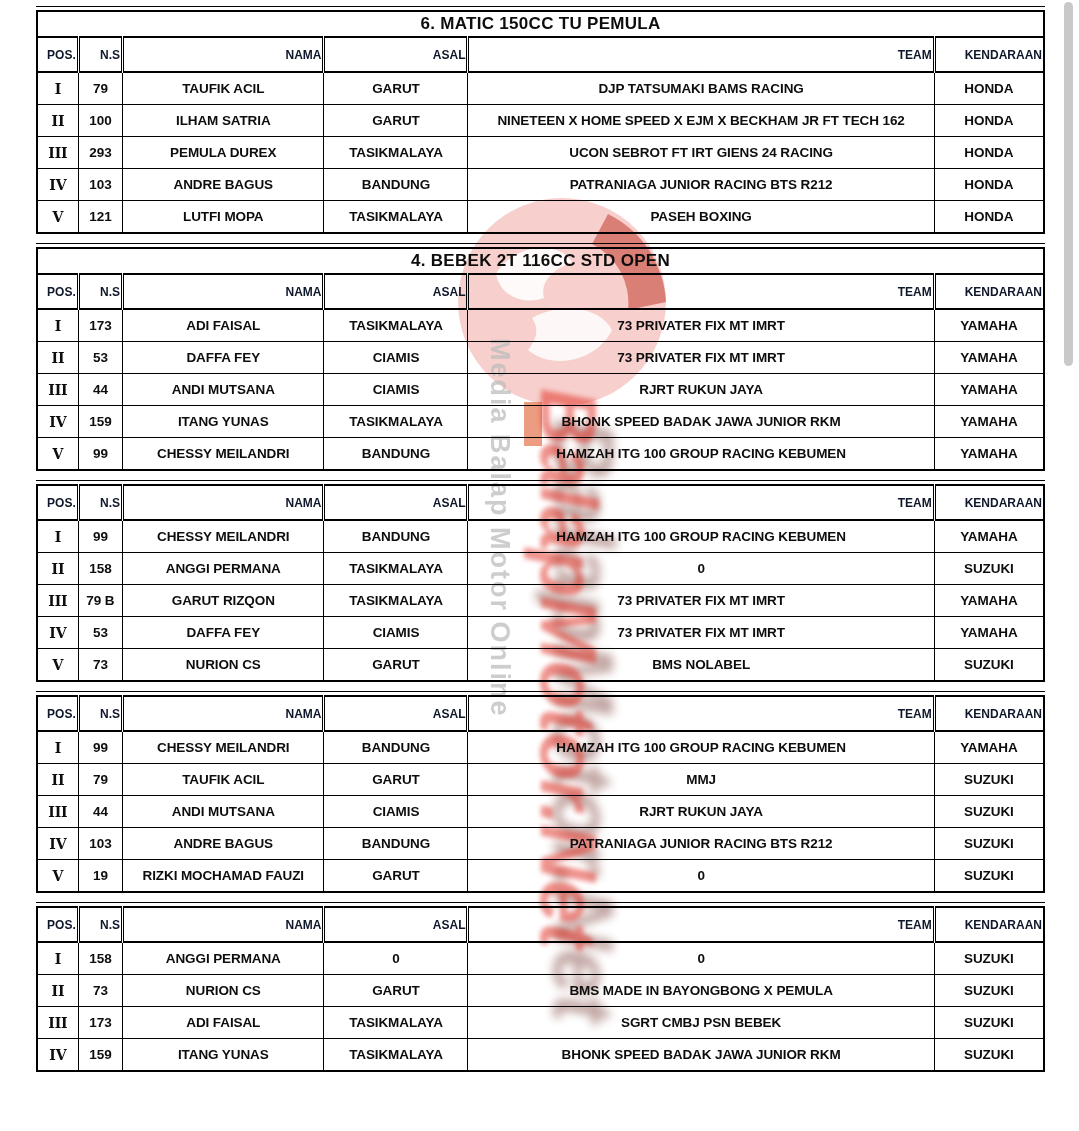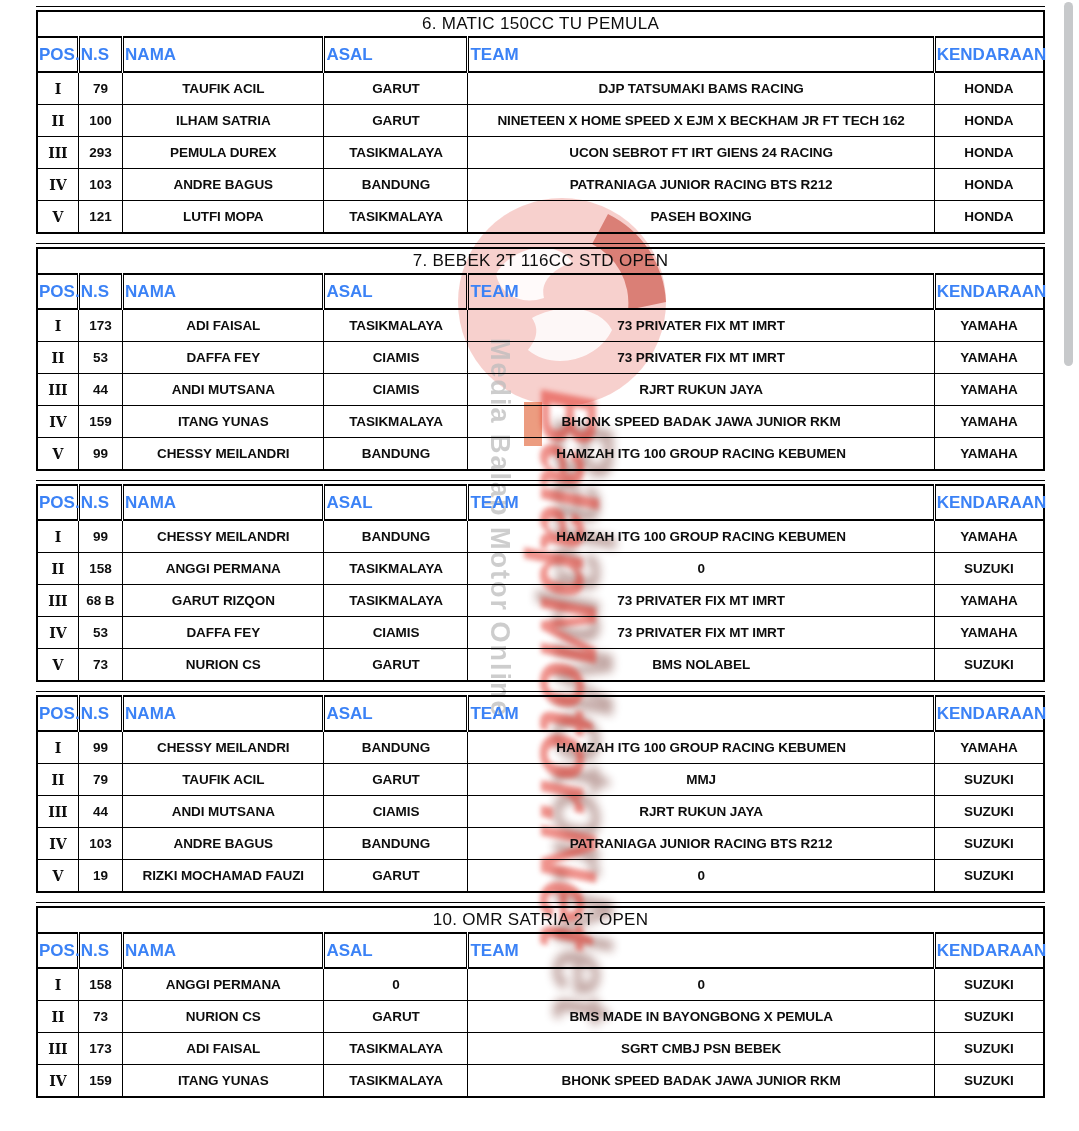--- a/index.html
+++ b/index.html
@@ -37,26 +37,26 @@
     position:absolute;left:36px;top:6px;width:1009px;z-index:1;
     display:flex;flex-direction:column;gap:9px;
   }
   .tbl-wrap{border-top:1px solid #000;padding-top:3px;background:transparent;}
   table{
     width:100%;border-collapse:collapse;table-layout:fixed;
     border:2px solid #000;background:transparent;
   }
   .title-row th{
     border-bottom:2px solid #000;
-    font-size:17px;font-weight:400;letter-spacing:.3px;
+    font-size:17px;font-weight:700;letter-spacing:.3px;
     height:22px;padding:1px 0;text-align:center;color:#0d0d0d;
   }
   .head-row th{
-    height:31px;font-size:17px;font-weight:700;text-align:left;
-    border-bottom:2px solid #000;color:#3b82f6;
+    height:31px;font-size:12px;font-weight:700;text-align:right;
+    border-bottom:2px solid #000;color:#0f172a;
   }
   .head-row th + th{border-left:3px double #000;}
   tbody td{
     height:29px;font-size:13.5px;font-weight:700;text-align:center;
     border-top:1px solid #000;color:#0d0d0d;letter-spacing:-.1px;
     overflow:hidden;white-space:nowrap;
   }
   tbody td + td{border-left:1px solid #000;}
   td.cell-pos{font-family:"DejaVu Serif","Liberation Serif",serif;font-size:14px;}
   
@@ -158,21 +158,21 @@
         <colgroup>
           <col style="width: 4.1%;">
           <col style="width: 4.4%;">
           <col style="width: 20%;">
           <col style="width: 14.3%;">
           <col style="width: 46.3%;">
           <col style="width: 10.9%;">
         </colgroup>
         <thead>
           <tr class="title-row">
-            <th colspan="6">7. BEBEK 2T 116CC STD OPEN</th>
+            <th colspan="6">4. BEBEK 2T 116CC STD OPEN</th>
           </tr>
           <tr class="head-row">
             <th>POS.</th>
             <th>N.S</th>
             <th>NAMA</th>
             <th>ASAL</th>
             <th>TEAM</th>
             <th>KENDARAAN</th>
           </tr>
         </thead>
@@ -252,21 +252,21 @@
           <tr>
             <td class="cell-pos">II</td>
             <td class="cell-ns">158</td>
             <td class="cell-nama">ANGGI PERMANA</td>
             <td class="cell-asal">TASIKMALAYA</td>
             <td class="cell-team">0</td>
             <td class="cell-kendaraan">SUZUKI</td>
           </tr>
           <tr>
             <td class="cell-pos">III</td>
-            <td class="cell-ns">68 B</td>
+            <td class="cell-ns">79 B</td>
             <td class="cell-nama">GARUT RIZQON</td>
             <td class="cell-asal">TASIKMALAYA</td>
             <td class="cell-team">73 PRIVATER FIX MT IMRT</td>
             <td class="cell-kendaraan">YAMAHA</td>
           </tr>
           <tr>
             <td class="cell-pos">IV</td>
             <td class="cell-ns">53</td>
             <td class="cell-nama">DAFFA FEY</td>
             <td class="cell-asal">CIAMIS</td>
@@ -352,23 +352,20 @@
       <table>
         <colgroup>
           <col style="width: 4.1%;">
           <col style="width: 4.4%;">
           <col style="width: 20%;">
           <col style="width: 14.3%;">
           <col style="width: 46.3%;">
           <col style="width: 10.9%;">
         </colgroup>
         <thead>
-          <tr class="title-row">
-            <th colspan="6">10. OMR SATRIA 2T OPEN</th>
-          </tr>
           <tr class="head-row">
             <th>POS.</th>
             <th>N.S</th>
             <th>NAMA</th>
             <th>ASAL</th>
             <th>TEAM</th>
             <th>KENDARAAN</th>
           </tr>
         </thead>
         <tbody>

